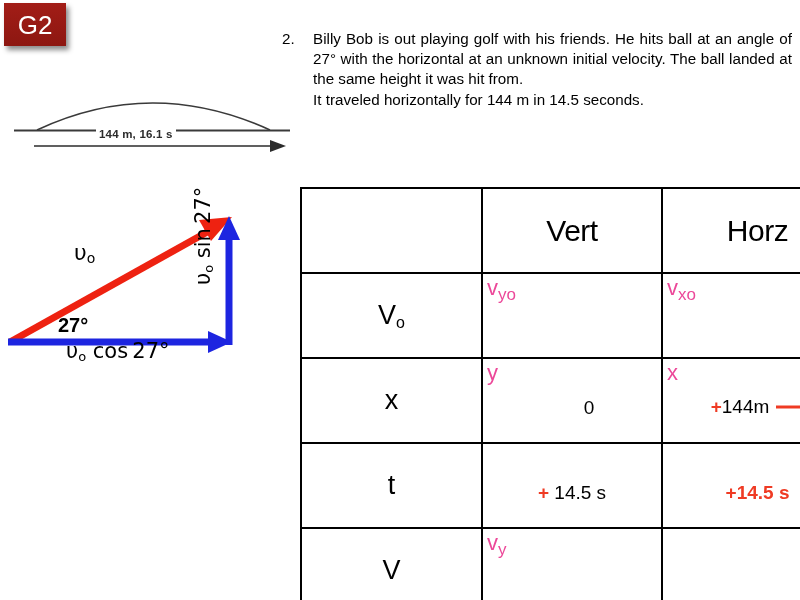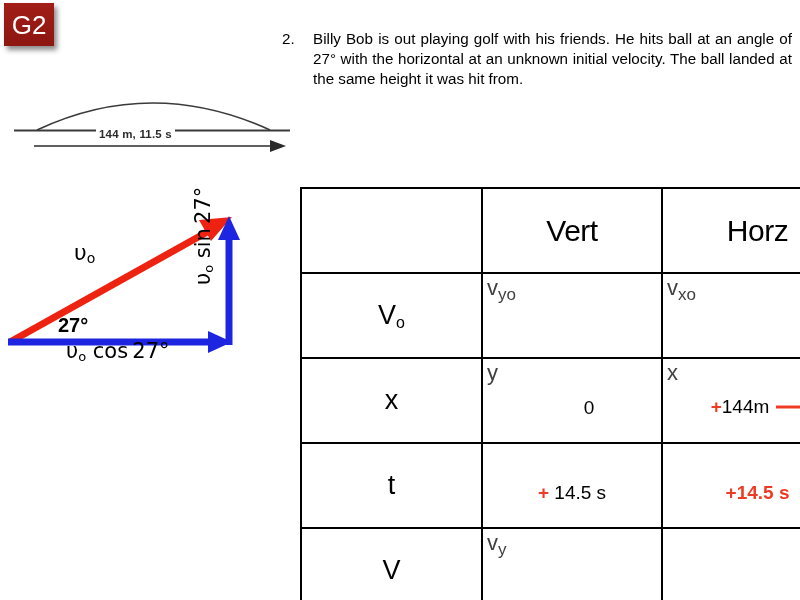--- a/index.html
+++ b/index.html
@@ -14,21 +14,21 @@
     overflow: hidden;
     font-family: "Liberation Sans", sans-serif;
     color: #000000;
   }
 
   
   #g2-badge {
     position: absolute;
     left: 4px;
     top: 3px;
-    width: 50px;
+    width: 62px;
     height: 43px;
     background: #9e1b16;
     background: linear-gradient(180deg, #a21d17 0%, #8d1711 100%);
     box-shadow: 3px 4px 5px rgba(0,0,0,0.45);
     display: flex;
     align-items: center;
     justify-content: center;
   }
   #g2-badge .g2-text {
     color: #ffffff;
@@ -161,21 +161,21 @@
     font-size: 27px;
     font-weight: normal;
     font-family: "Liberation Sans", sans-serif;
   }
   .var-text .sub { font-size: 16px; vertical-align: -4px; }
 
   .ghost {
     position: absolute;
     left: 4px;
     top: 2px;
-    color: #404040;
+    color: #ec4899;
     font-size: 22px;
     font-family: "Liberation Sans", sans-serif;
     line-height: 1.05;
   }
   .ghost .sub { font-size: 17px; vertical-align: -5px; }
 
   .cell-value {
     display: block;
     text-align: center;
     font-size: 19px;
@@ -203,31 +203,32 @@
 <div id="g2-badge">
   <span class="g2-text">G2</span>
 </div>
 
 <div id="problem-statement">
   <span class="q-num">2.</span>
   <span class="q-body">
     <span>Billy Bob is out playing golf with his friends. He hits ball at</span>
     <span>an angle of 27° with the horizontal at an unknown initial</span>
     <span>velocity. The ball landed at the same height it was hit from.</span>
+    <span class="lastline" style="display:block">It traveled horizontally for 144 m in 14.5 seconds.</span>
   </span>
 </div>
 
 <div id="trajectory-figure">
   <svg width="280" height="72" viewBox="0 0 280 72">
     <path d="M 25 42 Q 140 -12 258 42" fill="none" stroke="#3a3a3a" stroke-width="1.6"></path>
     <line x1="2" y1="42.5" x2="278" y2="42.5" stroke="#3a3a3a" stroke-width="2"></line>
     <line x1="22" y1="58" x2="262" y2="58" stroke="#2b2b2b" stroke-width="1.6"></line>
     <polygon points="274,58 258,52 258,64" fill="#2b2b2b"></polygon>
   </svg>
-  <span class="traj-label">144 m, 11.5 s</span>
+  <span class="traj-label">144 m, 16.1 s</span>
 </div>
 
 <div id="vector-diagram">
   <svg width="300" height="175" viewBox="0 0 300 175">
 
     <line x1="10" y1="152" x2="218" y2="36" stroke="#ee2211" stroke-width="7"></line>
     <polygon points="232,27 199,30 211,51" fill="#ee2211"></polygon>
 
     <line x1="8" y1="152" x2="214" y2="152" stroke="#1d25e0" stroke-width="7"></line>
     <polygon points="232,152 208,141 208,163" fill="#1d25e0"></polygon>

